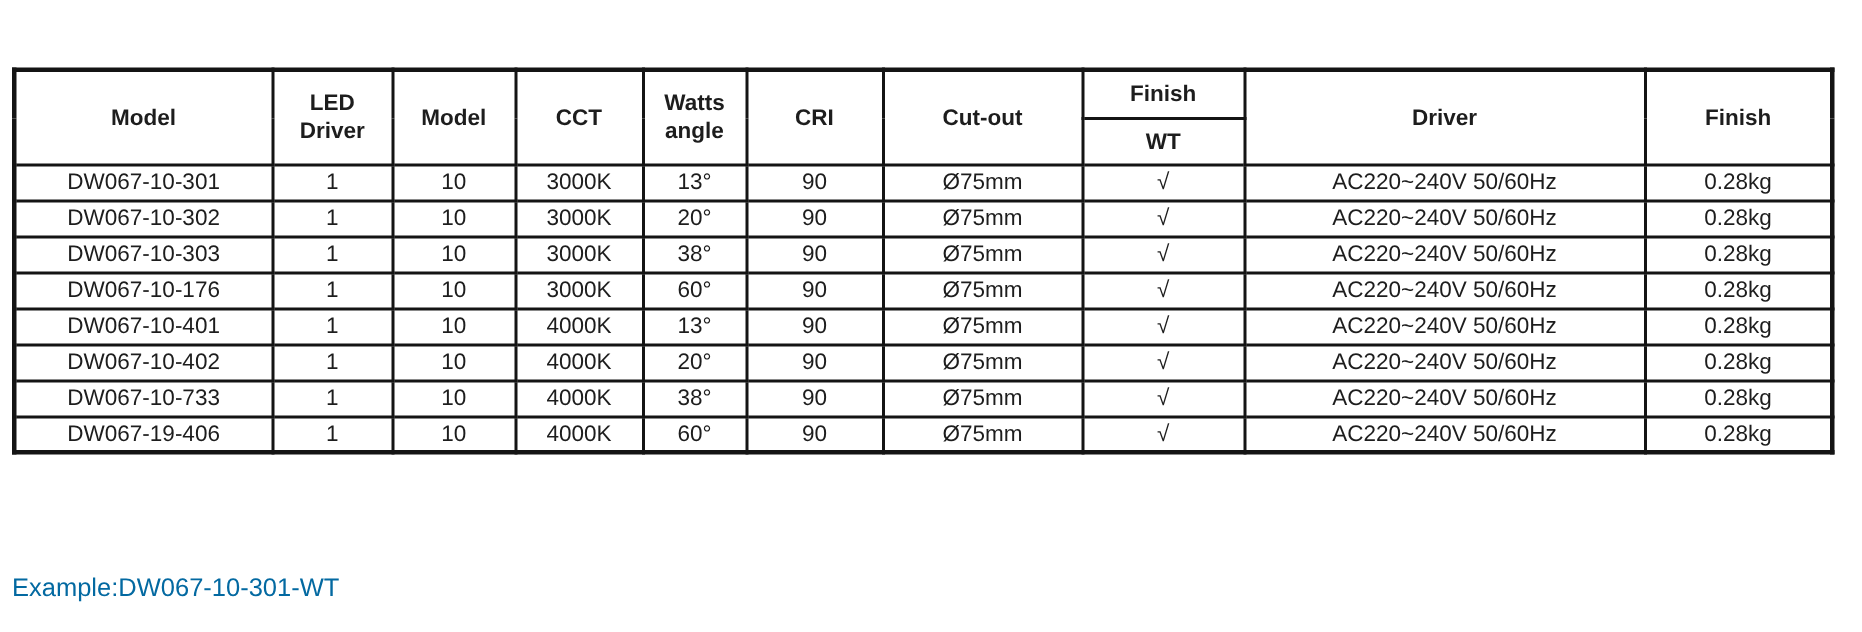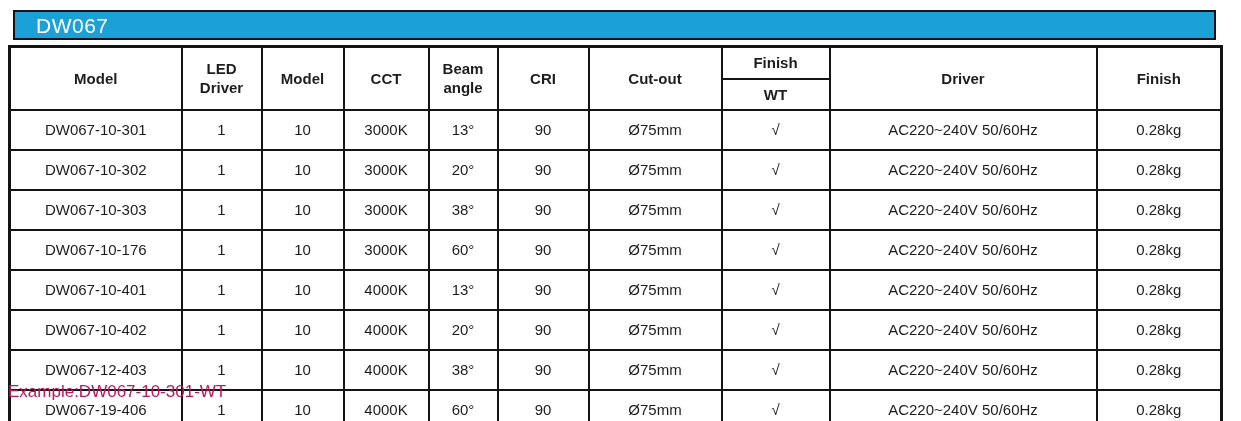--- a/index.html
+++ b/index.html
@@ -53,65 +53,62 @@
     overflow: hidden;
     color: #1d1d1d;
   }
   table.spec th {
     font-size: 15px;
     font-weight: bold;
     line-height: 19px;
   }
   table.spec thead tr.h1 { height: 32px; }
   table.spec thead tr.h2 { height: 31px; }
-  table.spec tbody tr { height: 40px; }
+  table.spec tbody tr { height: 24px; }
   table.spec td {
     font-size: 15px;
     font-weight: 400;
     white-space: nowrap;
   }
   .example-line {
     position: absolute;
     left: 8px;
     top: 382px;
     font-size: 17px;
     font-weight: 400;
-    color: #be185d;
+    color: #0369a1;
     white-space: nowrap;
   }
 </style>
 </head>
 <body>
 
 <div id="stage">
 
-  <div class="title-bar" style="background: rgb(27, 160, 215);">
-    <span class="title-text" style="color: rgb(255, 255, 255);">DW067</span>
-  </div>
 
   <table class="spec">
     <colgroup>
       <col style="width:172px">
       <col style="width:80px">
       <col style="width:82px">
       <col style="width:85px">
       <col style="width:69px">
       <col style="width:91px">
       <col style="width:133px">
       <col style="width:108px">
       <col style="width:267px">
       <col style="width:125px">
     </colgroup>
     <thead>
       <tr class="h1">
         <th rowspan="2">Model</th>
         <th rowspan="2">LED Driver</th>
         <th rowspan="2">Model</th>
         <th rowspan="2">CCT</th>
-        <th rowspan="2">Beam angle</th>
+        <th rowspan="2">Watts angle</th>
         <th rowspan="2">CRI</th>
         <th rowspan="2">Cut-out</th>
         <th>Finish</th>
         <th rowspan="2">Driver</th>
         <th rowspan="2">Finish</th>
       </tr>
       <tr class="h2">
         <th>WT</th>
       </tr>
     </thead>
@@ -182,21 +179,21 @@
           <td>10</td>
           <td>4000K</td>
           <td>20°</td>
           <td>90</td>
           <td>Ø75mm</td>
           <td>√</td>
           <td>AC220~240V 50/60Hz</td>
           <td>0.28kg</td>
         </tr>
         <tr>
-          <td>DW067-12-403</td>
+          <td>DW067-10-733</td>
           <td>1</td>
           <td>10</td>
           <td>4000K</td>
           <td>38°</td>
           <td>90</td>
           <td>Ø75mm</td>
           <td>√</td>
           <td>AC220~240V 50/60Hz</td>
           <td>0.28kg</td>
         </tr>

